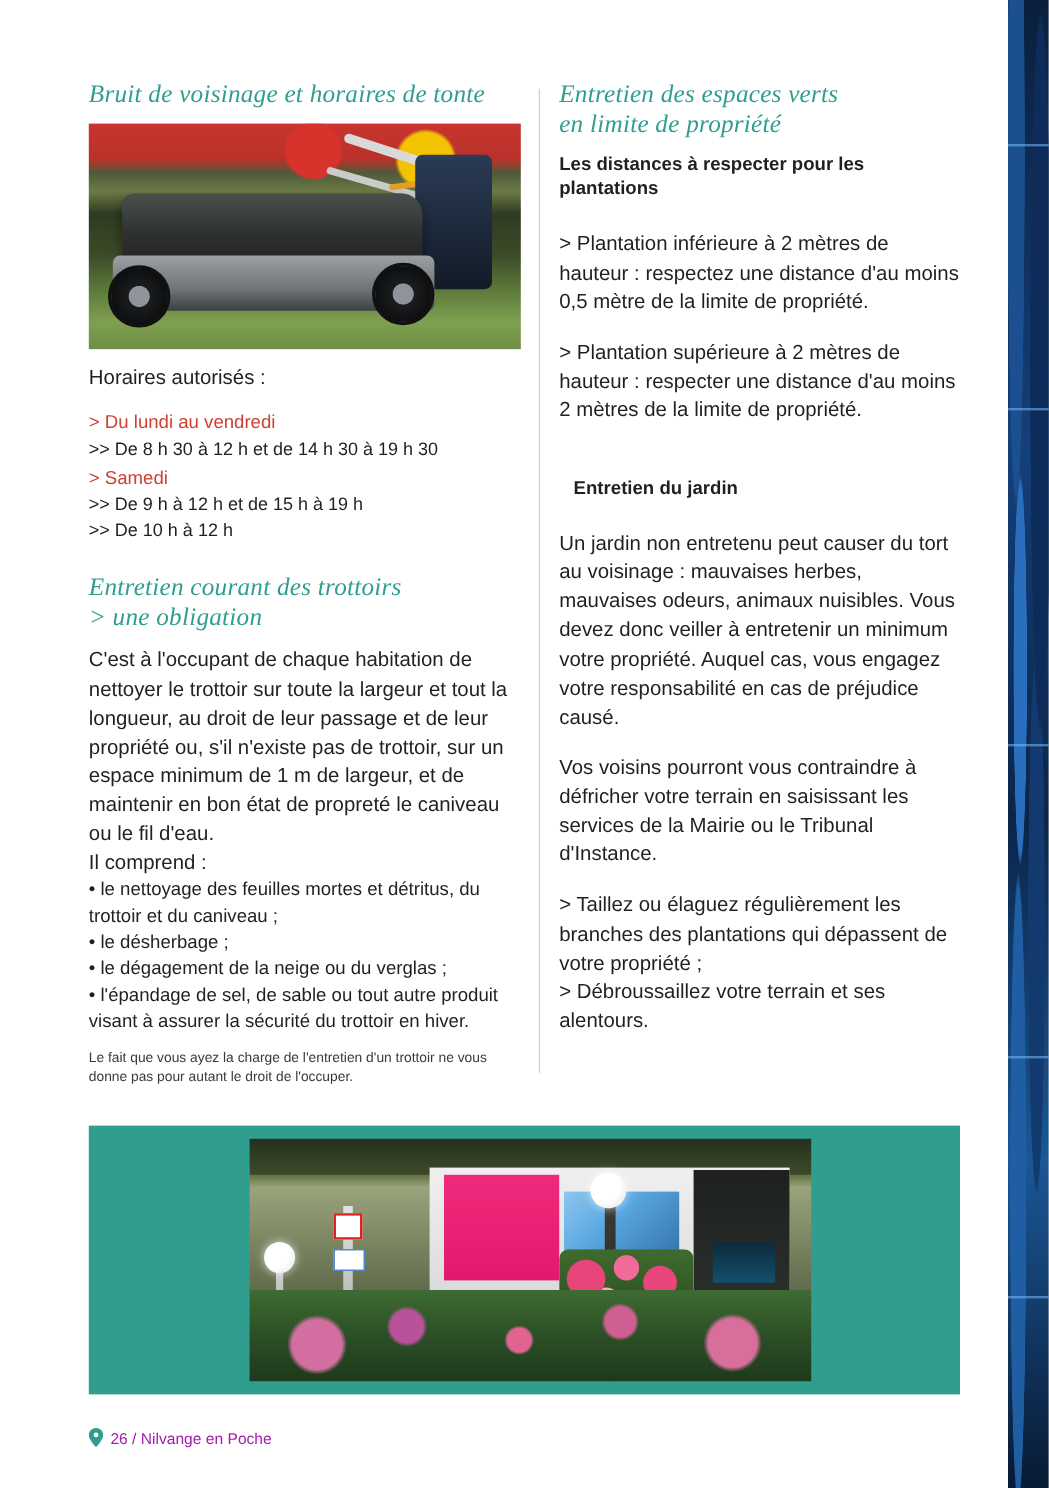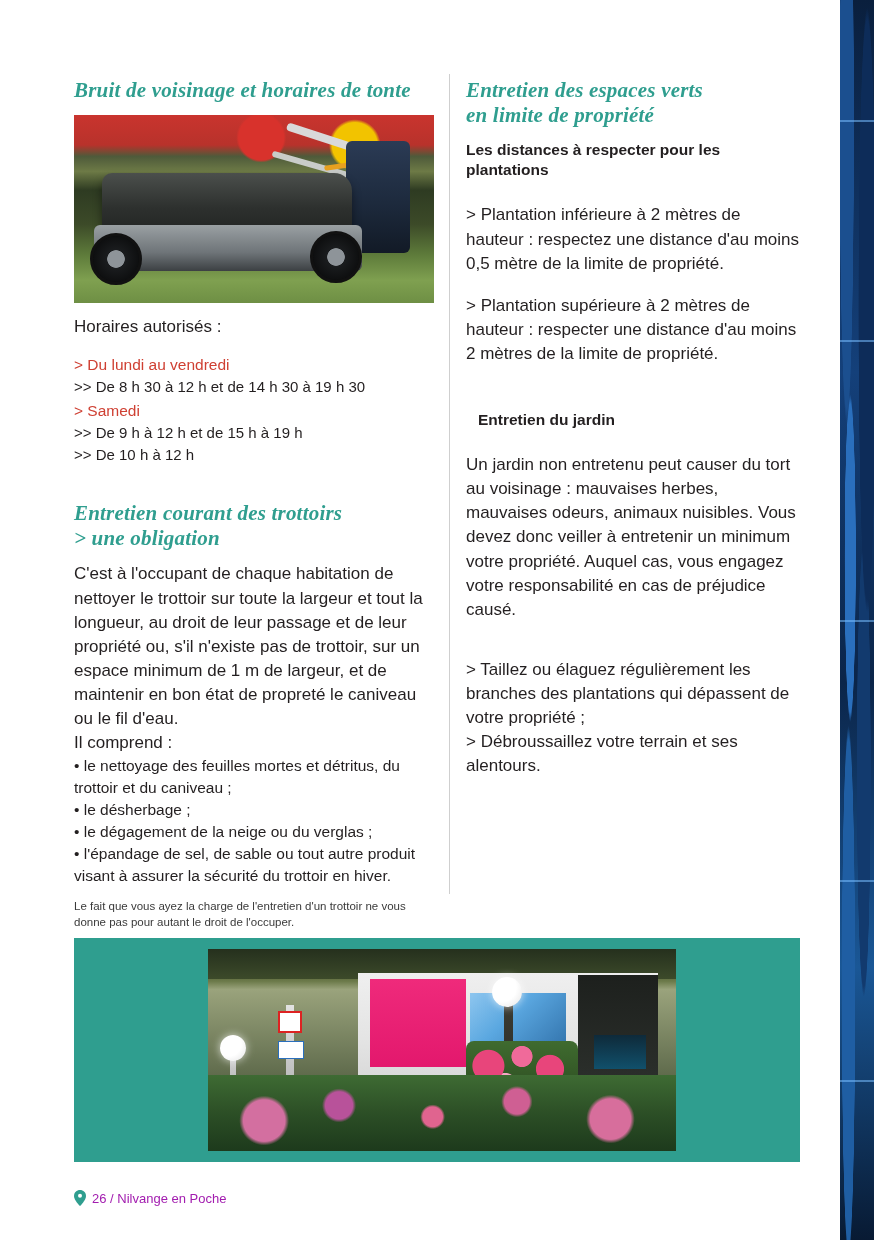--- a/index.html
+++ b/index.html
@@ -50,25 +50,25 @@
   .col-sep {
     position: absolute;
     left: 375px; top: 8px;
     width: 1px; height: 820px;
     background: #cfcfcf;
   }
 
   h2.section-title {
     font-family: "Liberation Serif", serif;
     font-style: italic;
-    font-weight: bold;
+    font-weight: normal;
     color: #2f9e8f;
     font-size: 21px;
     line-height: 1.18;
-    margin: 12px 0 12px 0;
+    margin: 0 0 12px 0;
     letter-spacing: .2px;
   }
 
   .photo-mower {
     width: 360px; height: 188px;
     margin-bottom: 12px;
     border: 0;
     background:
       radial-gradient(circle at 78% 16%, #f2c300 0 7%, transparent 8%),
       radial-gradient(circle at 52% 12%, #d8322c 0 9%, transparent 10%),
@@ -320,20 +320,21 @@
       <div class="spacer-22"></div>
 
       <p class="sub-bold mid">Entretien du jardin</p>
 
       <div class="spacer-10"></div>
 
       <p class="body-text">Un jardin non entretenu peut causer du tort au voisinage : mauvaises herbes, mauvaises odeurs, animaux nuisibles. Vous devez donc veiller à entretenir un minimum votre propriété. Auquel cas, vous engagez votre responsabilité en cas de préjudice causé.</p>
 
       <div class="spacer-18"></div>
 
+      <p class="body-text">Vos voisins pourront vous contraindre à défricher votre terrain en saisissant les services de la Mairie ou le Tribunal d'Instance.</p>
 
       <div class="spacer-18"></div>
 
       <p class="body-text">&gt; Taillez ou élaguez régulièrement les branches des plantations qui dépassent de votre propriété ;</p>
       <p class="body-text">&gt; Débroussaillez votre terrain et ses alentours.</p>
     </div>
   </div>
 
   <div class="banner">
     <div class="banner-photo">

